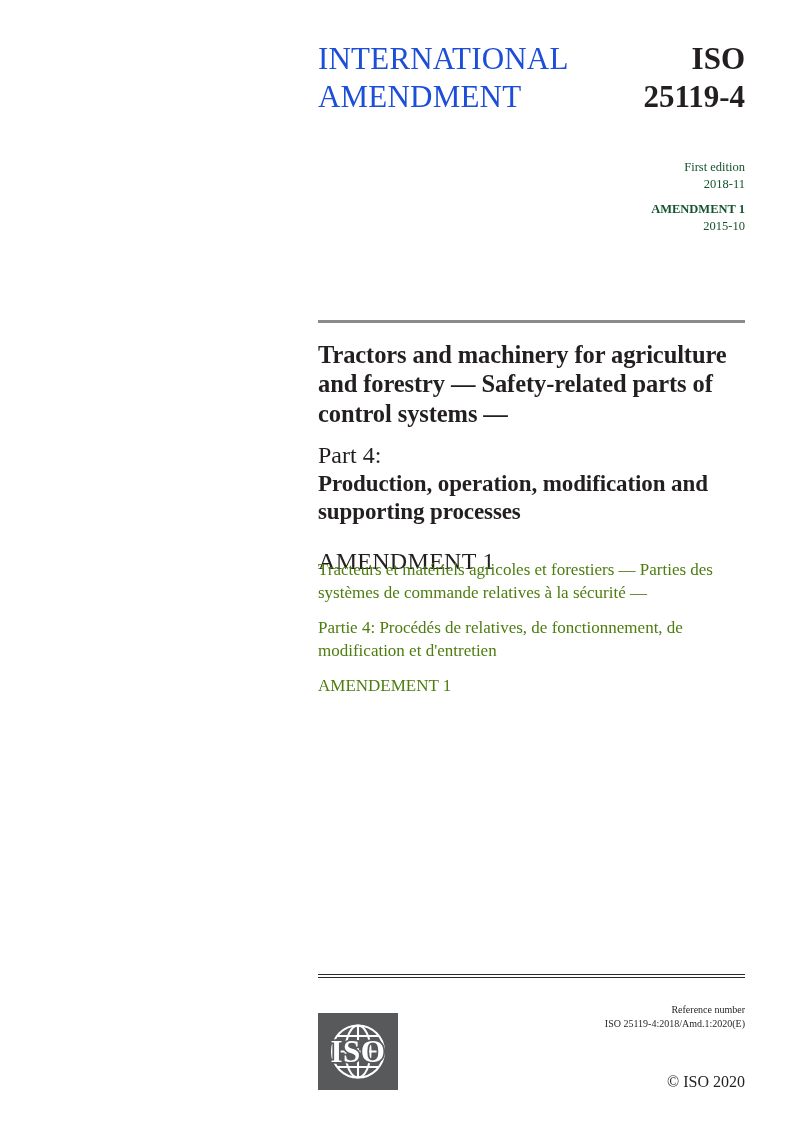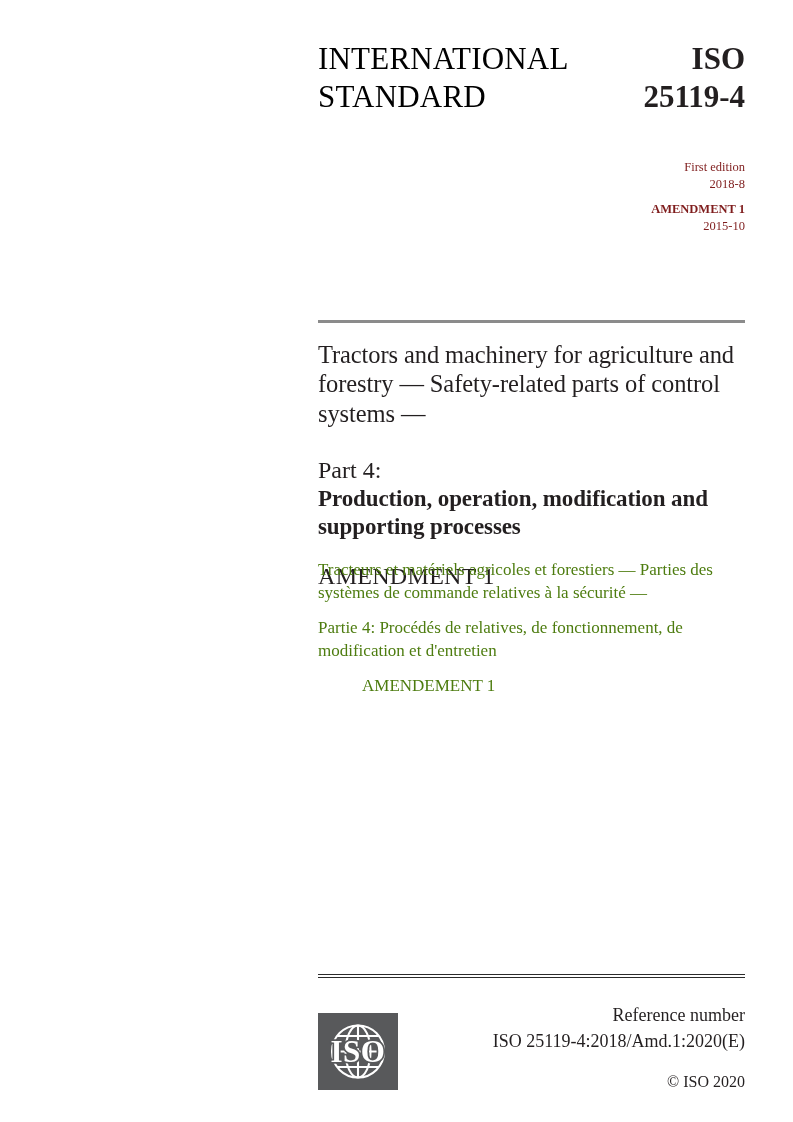--- a/index.html
+++ b/index.html
@@ -29,41 +29,41 @@
     top: 40px;
     width: 427px;
     display: flex;
     justify-content: space-between;
     align-items: flex-start;
   }
   .header-left {
     font-size: 31px;
     line-height: 1.23;
     letter-spacing: 0.2px;
-    color: #000000;
+    color: #1d4ed8;
     white-space: nowrap;
   }
   .header-right {
     font-size: 31px;
     line-height: 1.23;
     font-weight: bold;
     text-align: right;
     color: #231f20;
     white-space: nowrap;
   }
 
   
   .edition {
     position: absolute;
     right: 48px;
     top: 159px;
     text-align: right;
     font-size: 12.5px;
     line-height: 1.36;
-    color: #7f1d1d;
+    color: #14532d;
   }
   .edition .amend {
     font-weight: bold;
     margin-top: 8px;
   }
 
   
   .rule-top {
     position: absolute;
     left: 318px;
@@ -86,30 +86,30 @@
 
   
   .titleblock {
     position: absolute;
     left: 318px;
     top: 340px;
     width: 420px;
   }
   .title-main {
     font-size: 24.5px;
-    font-weight: normal;
+    font-weight: bold;
     line-height: 1.2;
     letter-spacing: -0.1px;
     margin: 0;
   }
   .part-label {
     font-size: 24px;
     font-weight: normal;
     line-height: 1.2;
-    margin: 28px 0 0 0;
+    margin: 13px 0 0 0;
   }
   .part-title {
     font-size: 23px;
     font-weight: bold;
     line-height: 1.2;
     letter-spacing: -0.1px;
     margin: 0;
   }
   .amendment-line {
     font-size: 24px;
@@ -127,30 +127,29 @@
     width: 425px;
     font-size: 17px;
     line-height: 1.36;
     color: #4d7c0f;
   }
   .subtitle-fr p {
     margin: 0 0 12px 0;
   }
   .subtitle-fr p:last-child {
     margin-bottom: 0;
-    margin-left: 44px;
   }
 
   
   .reference {
     position: absolute;
     right: 48px;
     top: 1003px;
     text-align: right;
-    font-size: 18px;
+    font-size: 10px;
     line-height: 1.42;
     color: #231f20;
   }
   .copyright {
     position: absolute;
     right: 48px;
     top: 1073px;
     text-align: right;
     font-size: 16px;
     color: #231f20;
@@ -171,31 +170,31 @@
   }
 </style>
 </head>
 <body>
 
 <div class="page">
 
   <div class="header">
     <div class="header-left">
       <div>INTERNATIONAL</div>
-      <div>STANDARD</div>
+      <div>AMENDMENT</div>
     </div>
     <div class="header-right">
       <div>ISO</div>
       <div>25119-4</div>
     </div>
   </div>
 
   <div class="edition">
     <div>First edition</div>
-    <div>2018-8</div>
+    <div>2018-11</div>
     <div class="amend">AMENDMENT 1</div>
     <div>2015-10</div>
   </div>
 
   <div class="rule-top"></div>
 
   <div class="titleblock">
     <h1 class="title-main">Tractors and machinery for agriculture and forestry — Safety-related parts of control systems —</h1>
     <p class="part-label">Part 4:</p>
     <p class="part-title">Production, operation, modification and supporting processes</p>

